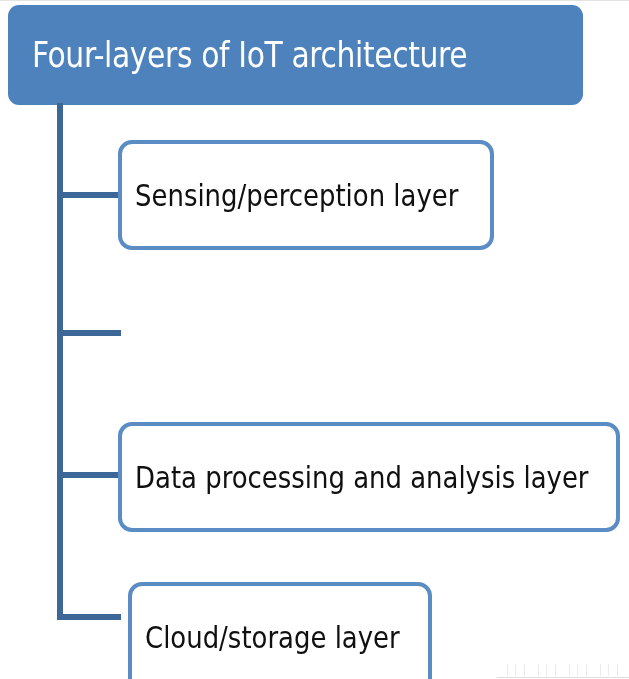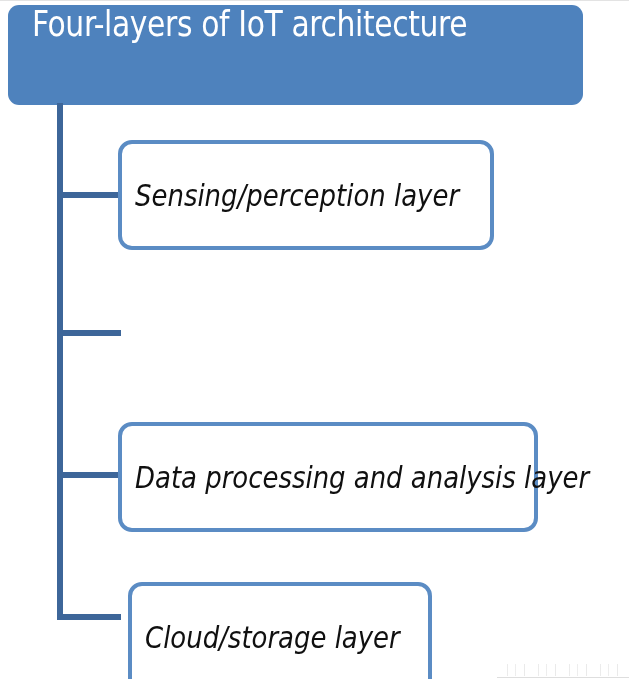--- a/index.html
+++ b/index.html
@@ -62,20 +62,21 @@
   .title-box {
     position: absolute;
     left: 8px;
     top: 5px;
     width: 575px;
     height: 100px;
     box-sizing: border-box;
     background: #4e82bd;
     border-radius: 11px;
     display: flex;
+    align-items: center;
   }
   .title-text {
     color: #ffffff;
     font-size: 36px;
     font-weight: 400;
     letter-spacing: -0.4px;
     padding-left: 26px;
     line-height: 1.05;
     white-space: nowrap;
     font-family: "DejaVu Sans Condensed", "Liberation Sans Narrow", "Liberation Sans", sans-serif;
@@ -102,21 +103,20 @@
 
   
   .layer-box {
     position: absolute;
     box-sizing: border-box;
     background: #ffffff;
     border: 4px solid #5b8cc4;
     border-radius: 14px;
     display: flex;
     align-items: center;
-    font-style: italic;
   }
   .layer-text {
     color: #101010;
     font-size: 31px;
     font-weight: 400;
     line-height: 1.05;
     white-space: nowrap;
     font-family: "DejaVu Sans Condensed", "Liberation Sans Narrow", "Liberation Sans", sans-serif;
     transform: scaleX(0.93);
     transform-origin: left center;
@@ -138,21 +138,21 @@
   <div class="branch" style="top:192px"></div>
   <div class="branch" style="top:330px"></div>
   <div class="branch" style="top:472px"></div>
   <div class="branch" style="top:614px"></div>
 
   <div class="layer-box" style="left:118px; top:140px; width:376px; height:110px;">
     <div class="layer-text" style="padding-left:14px;">Sensing/perception layer</div>
   </div>
 
 
-  <div class="layer-box" style="left:118px; top:422px; width:420px; height:110px;text-align:center;">
+  <div class="layer-box" style="left:118px; top:422px; width:502px; height:110px;text-align:center;">
     <div class="layer-text" style="padding-left:14px;">Data processing and analysis layer</div>
   </div>
 
   <div class="layer-box" style="left:128px; top:562px; width:304px; height:110px;margin-top:20px;">
     <div class="layer-text" style="padding-left:14px;">Cloud/storage layer</div>
   </div>
 
   <div class="scan-noise"></div>
   <div class="page-rule-bottom"></div>
 

